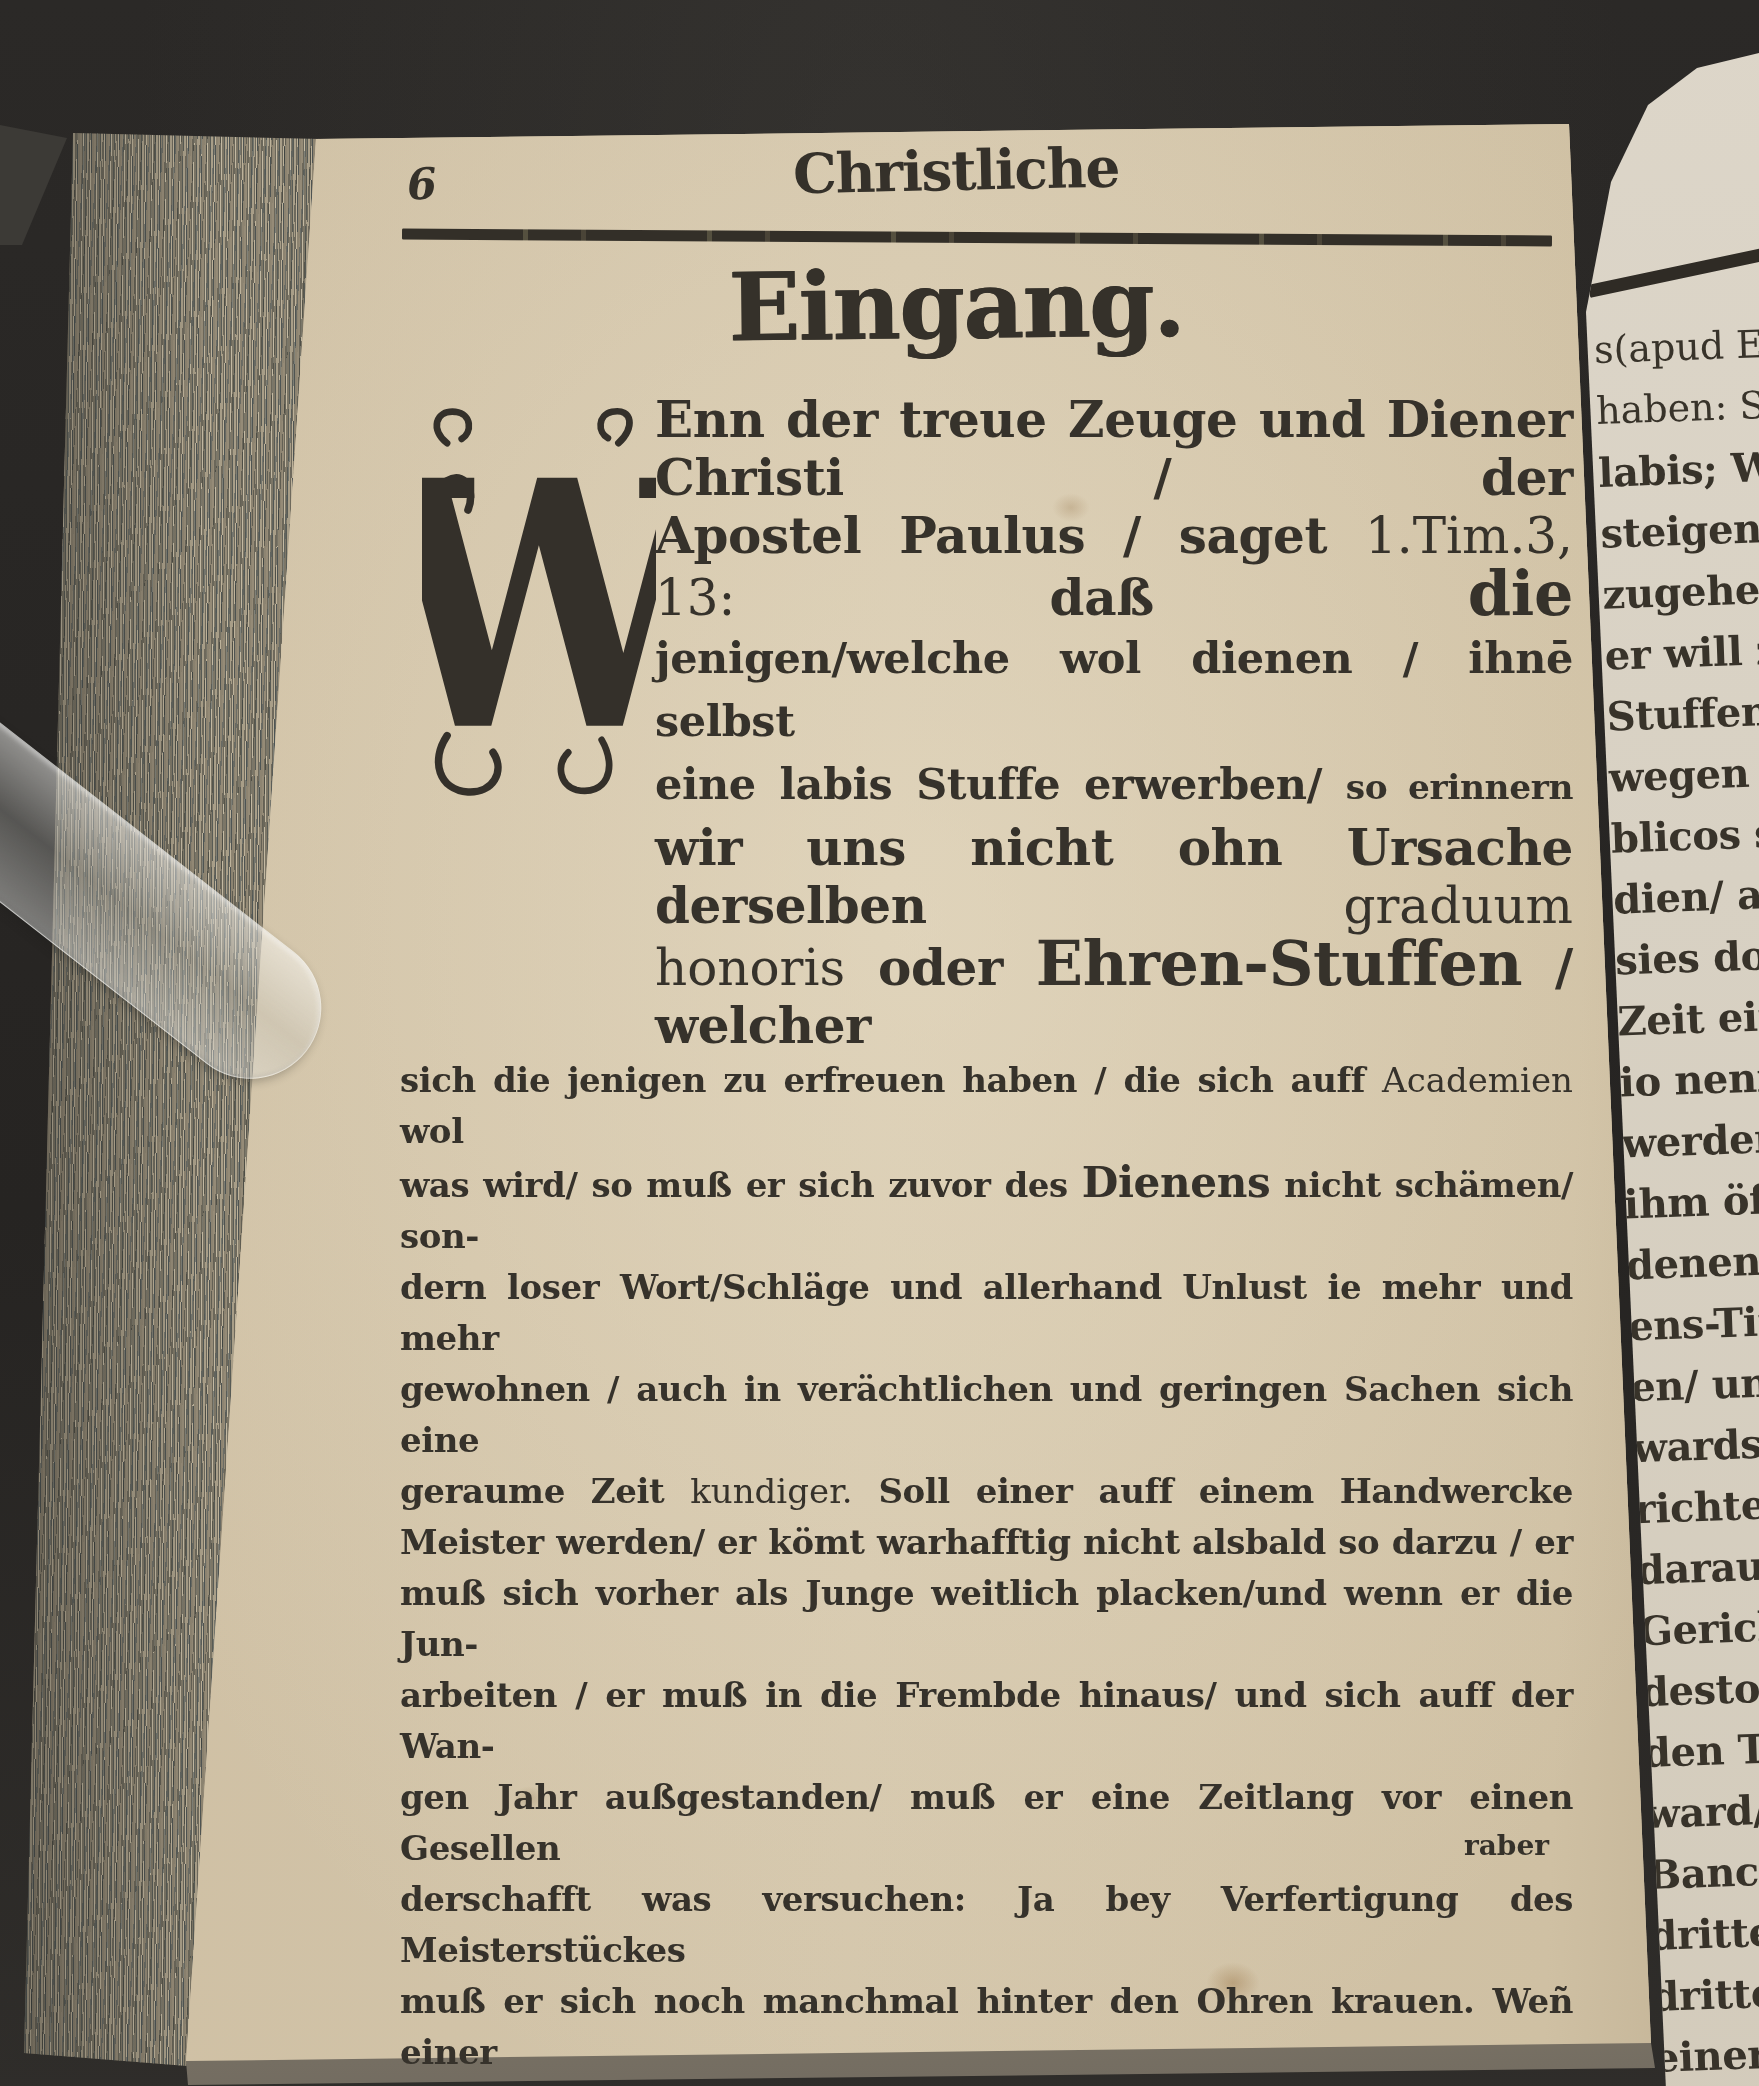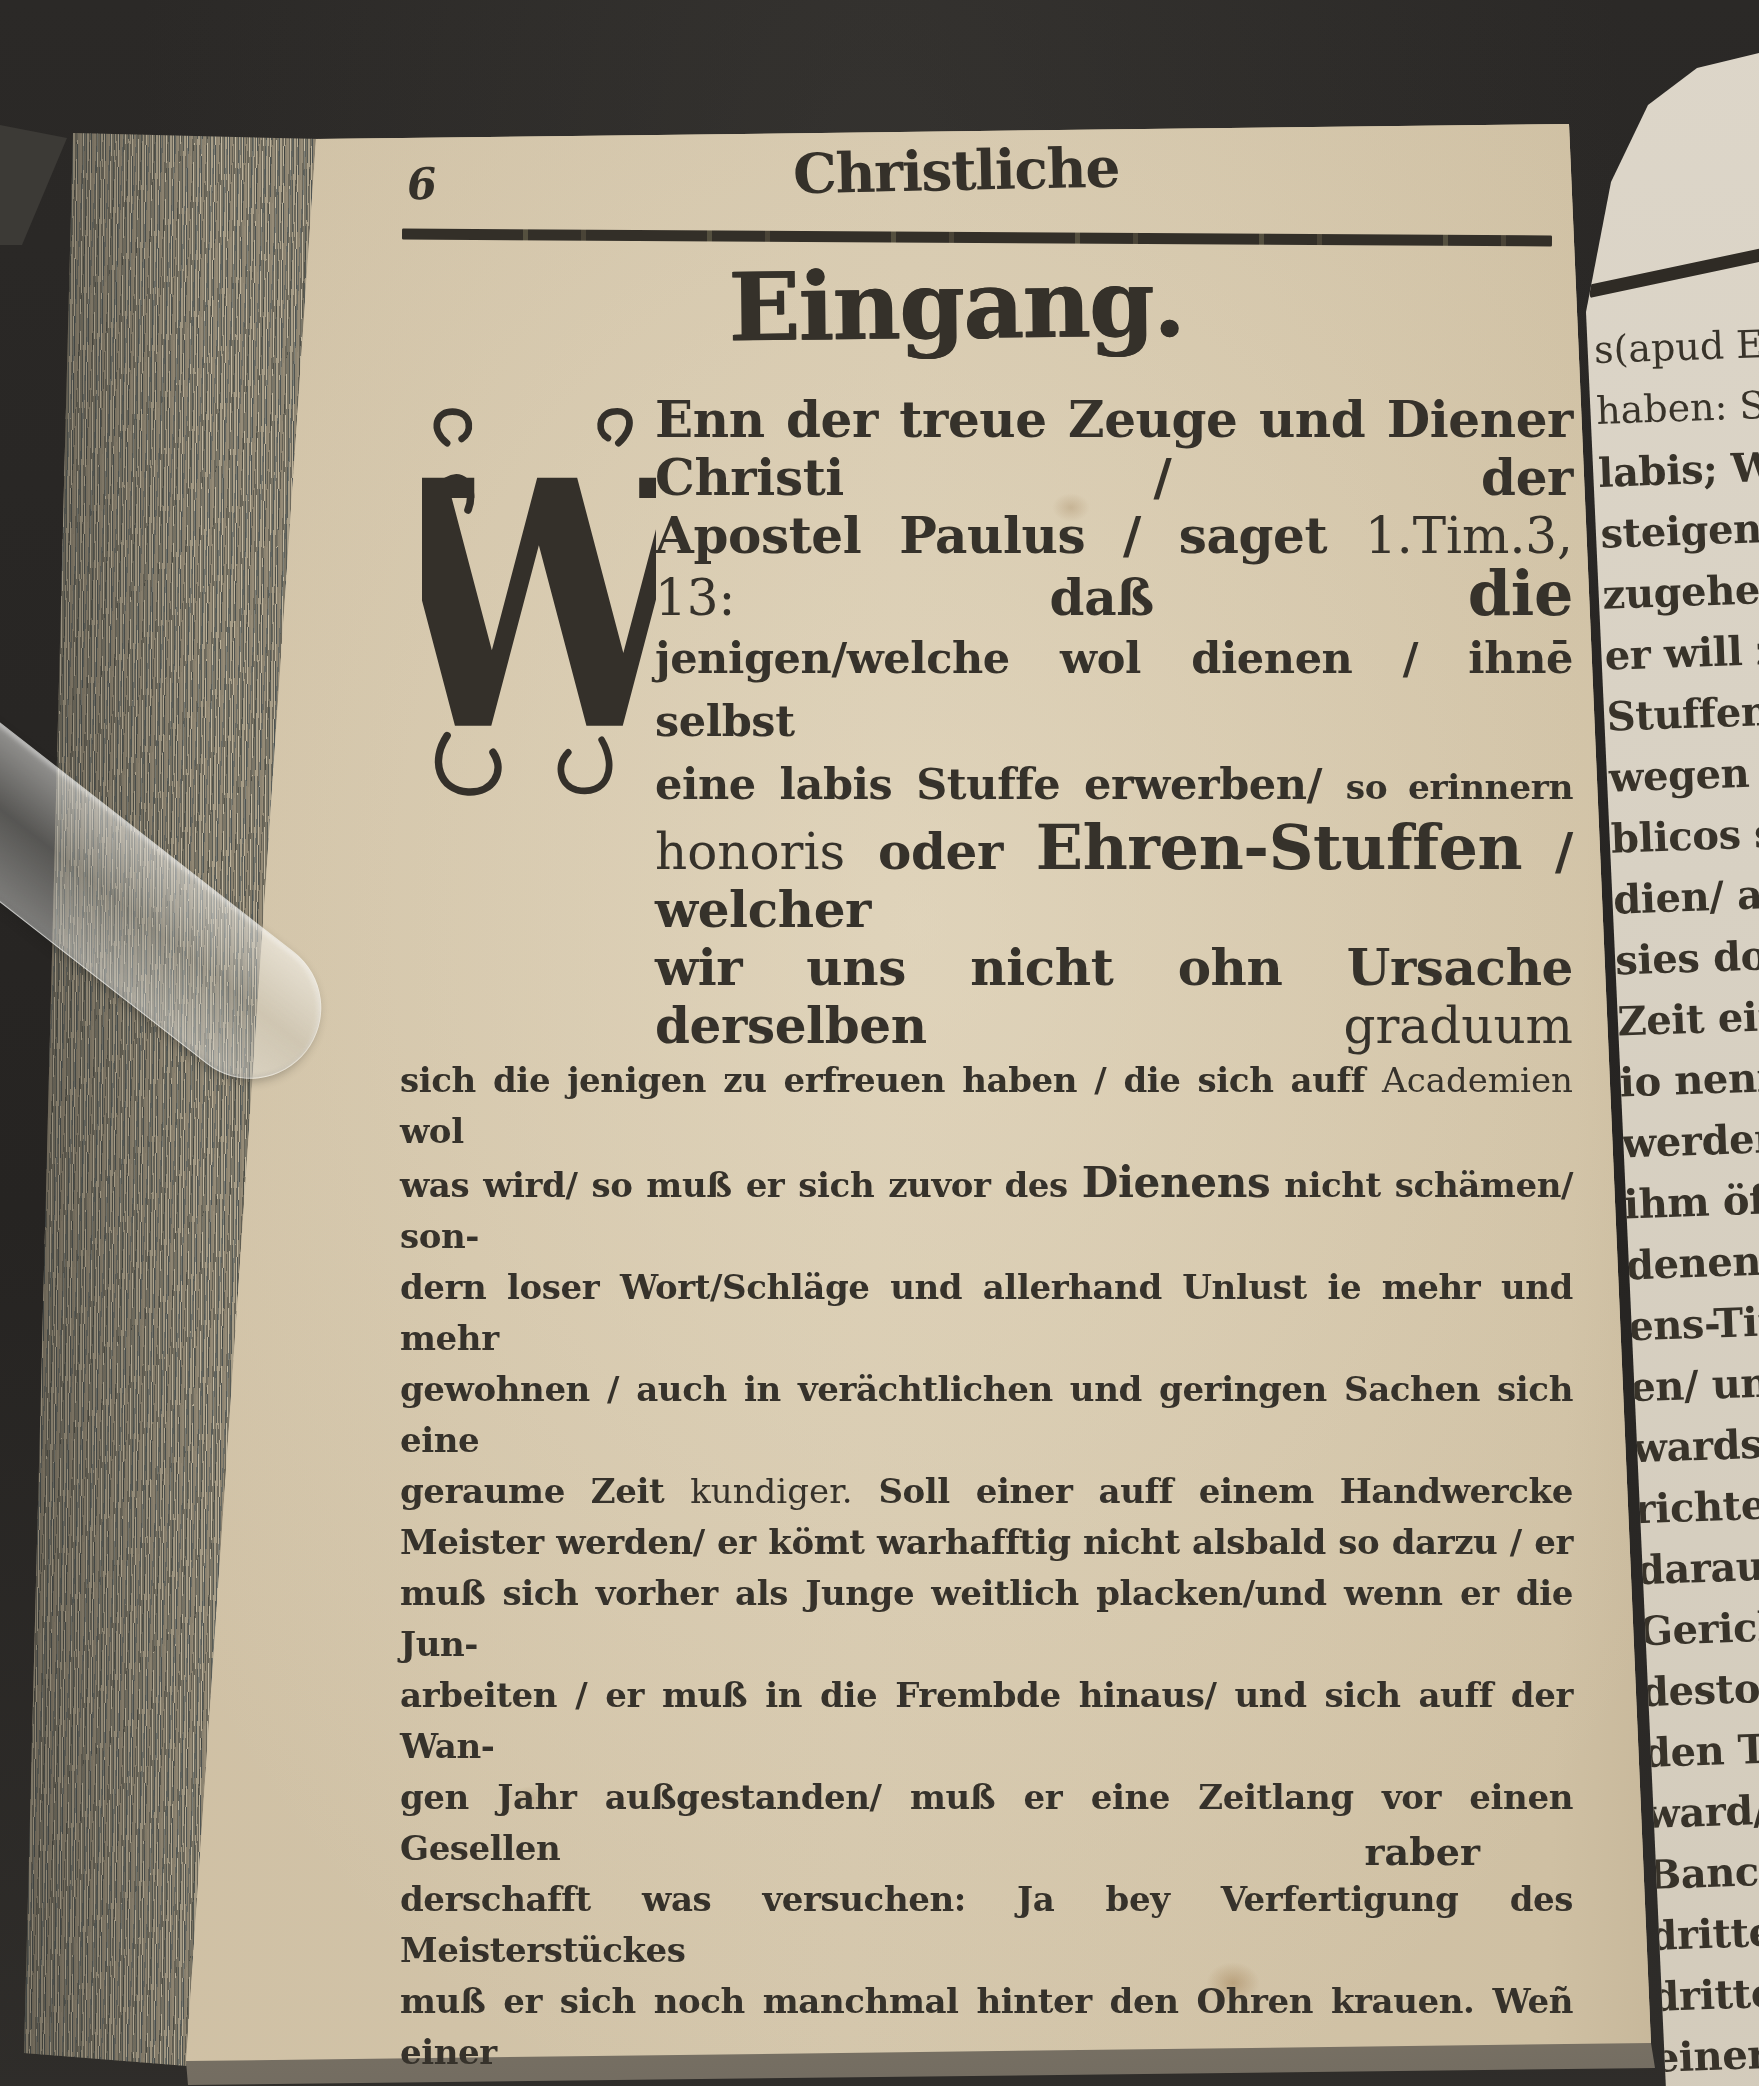--- a/index.html
+++ b/index.html
@@ -106,22 +106,22 @@
   .line{text-align:justify;text-align-last:justify;font-weight:700;letter-spacing:-0.4px;
     color:#36322b;}
   .l-o1{font-size:50px;line-height:58px;margin-left:255px;}
   .l-o2{font-size:43px;line-height:63px;margin-left:255px;}
   .l-body{font-size:34px;line-height:51px;}
   .seg-n{}
   .seg-a{font-weight:400;letter-spacing:0;}
   .seg-big{font-size:1.24em;}
   .seg-small{font-size:.8em;}
 
-  .catchword{position:absolute;left:1342px;top:1829px;width:138px;text-align:right;
-    font-size:38px;font-weight:700;}
+  .catchword{position:absolute;left:1411px;top:1829px;width:138px;text-align:right;
+    font-size:28px;font-weight:700;}
 </style>
 </head>
 <body>
 
 <div class="backdrop"></div>
 
 <div class="page-stack"></div>
 <div class="page-stack-shade"></div>
 <div class="board-corner"></div>
 
@@ -146,22 +146,22 @@
     <path d="M430,830 C470,900 440,965 370,950 C330,940 320,890 350,860" stroke-width="16"></path>
   </g>
   <text x="280" y="770" text-anchor="middle" font-family="DejaVu Serif, serif" font-weight="bold" font-size="690" fill="#34302a" transform="scale(1,1.18) translate(0,-95)">W</text>
 </svg>
 
 <div class="body-text">
     <div class="line l-o1"><span class="seg-n">Enn der treue Zeuge und Diener Christi / der</span></div>
     <div class="line l-o1"><span class="seg-n">Apostel Paulus / saget </span><span class="seg-a">1.Tim.3, 13:</span><span class="seg-n"> daß </span><span class="seg-big">die</span></div>
     <div class="line l-o2"><span class="seg-n">jenigen/welche wol dienen / ihnē selbst</span></div>
     <div class="line l-o2"><span class="seg-n">eine labis Stuffe erwerben/ </span><span class="seg-small">so erinnern</span></div>
+    <div class="line l-o1"><span class="seg-n">wir uns nicht ohn Ursache derselben </span><span class="seg-a">graduum</span></div>
     <div class="line l-o1"><span class="seg-a">honoris</span><span class="seg-n"> oder </span><span class="seg-big">Ehren-Stuffen</span><span class="seg-n"> / welcher</span></div>
-    <div class="line l-o1"><span class="seg-n">wir uns nicht ohn Ursache derselben </span><span class="seg-a">graduum</span></div>
     <div class="line l-body"><span class="seg-n">sich die jenigen zu erfreuen haben / die sich auff </span><span class="seg-a">Academien</span><span class="seg-n"> wol</span></div>
     <div class="line l-body"><span class="seg-n">was wird/ so muß er sich zuvor des </span><span class="seg-big">Dienens</span><span class="seg-n"> nicht schämen/ son-</span></div>
     <div class="line l-body"><span class="seg-n">dern loser Wort/Schläge und allerhand Unlust ie mehr und mehr</span></div>
     <div class="line l-body"><span class="seg-n">gewohnen / auch in verächtlichen und geringen Sachen sich eine</span></div>
     <div class="line l-body"><span class="seg-n">geraume Zeit </span><span class="seg-a">kundiger.</span><span class="seg-n">   Soll einer auff einem Handwercke</span></div>
     <div class="line l-body"><span class="seg-n">Meister werden/ er kömt warhafftig nicht alsbald so darzu / er</span></div>
     <div class="line l-body"><span class="seg-n">muß sich vorher als Junge weitlich placken/und wenn er die Jun-</span></div>
     <div class="line l-body"><span class="seg-n">arbeiten / er muß in die Frembde hinaus/ und sich auff der Wan-</span></div>
     <div class="line l-body"><span class="seg-n">gen Jahr außgestanden/ muß er eine Zeitlang vor einen Gesellen</span></div>
     <div class="line l-body"><span class="seg-n">derschafft was versuchen: Ja bey Verfertigung des Meisterstückes</span></div>

